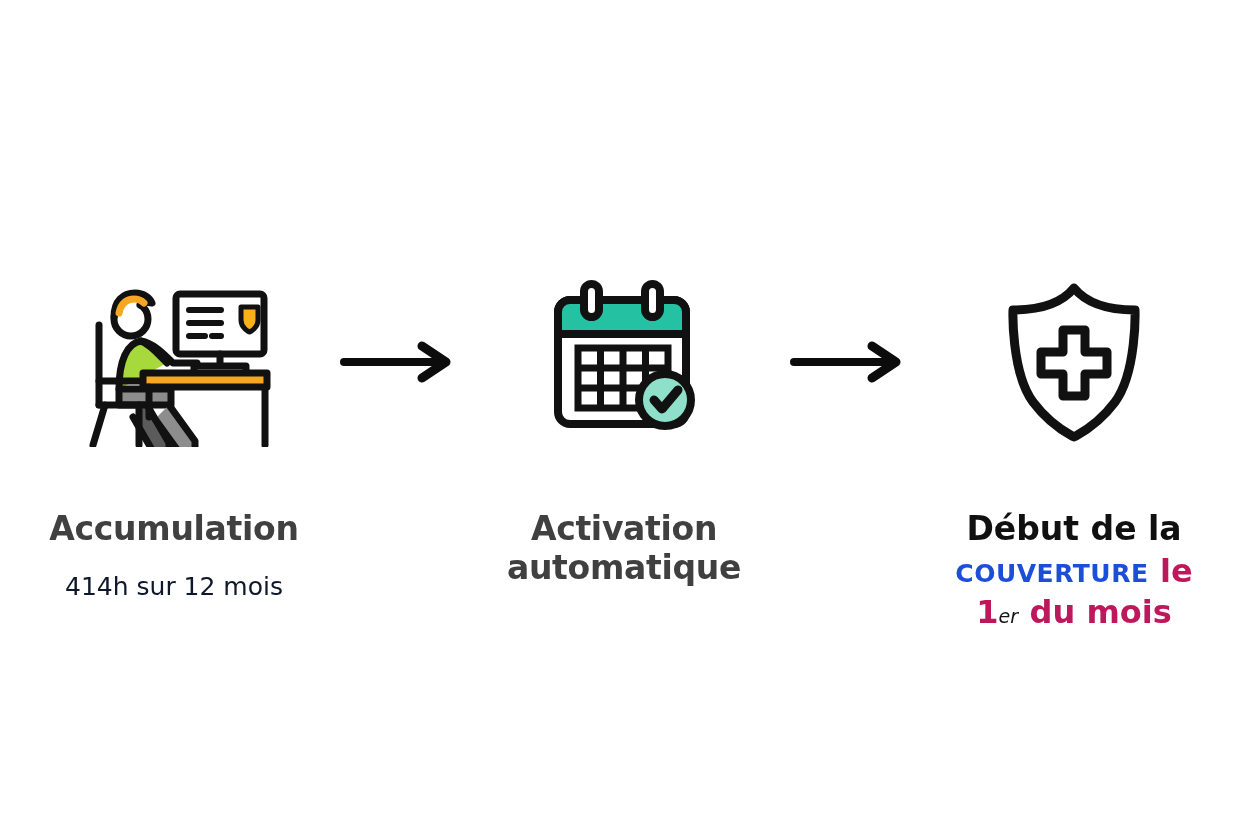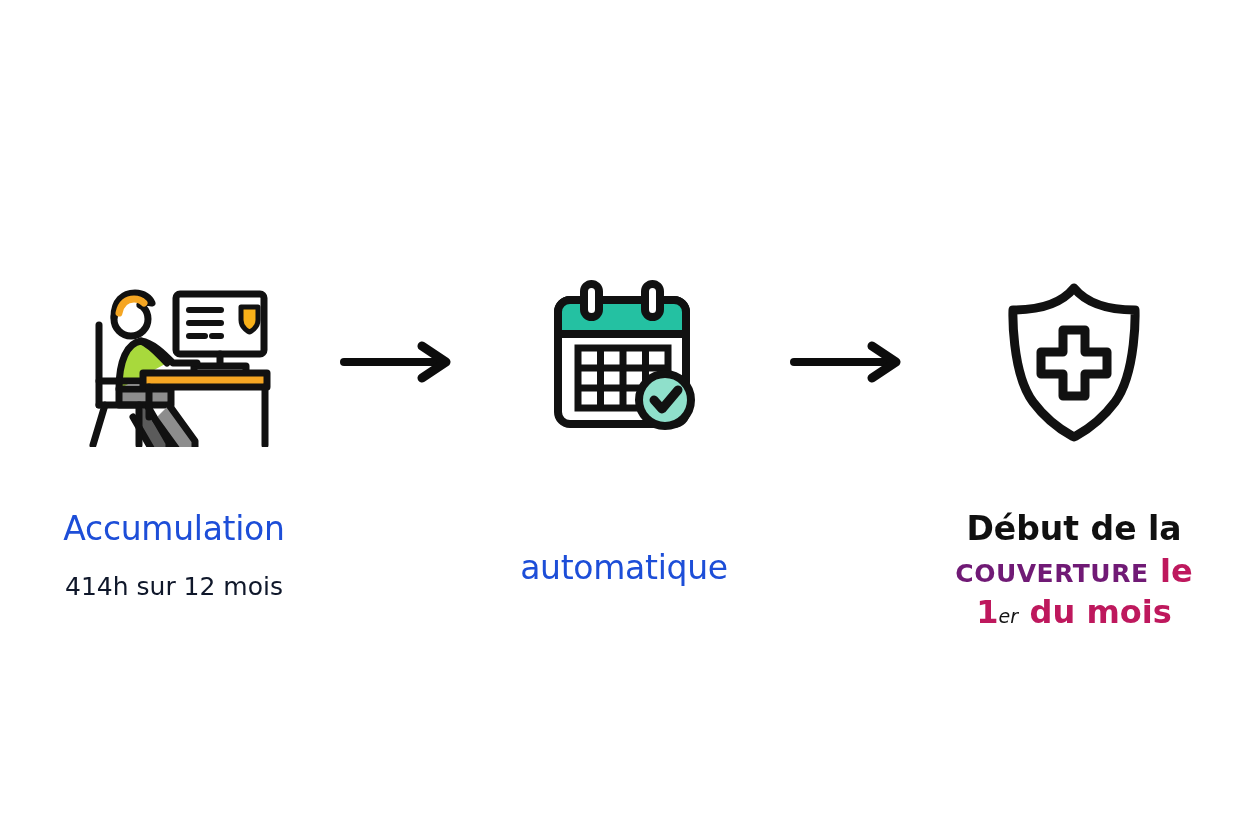--- a/index.html
+++ b/index.html
@@ -55,26 +55,26 @@
     margin-top: 262px;
     height: 200px;
     display: flex;
     align-items: center;
     justify-content: center;
   }
 
   .step-title {
     margin-top: 48px;
     font-family: "DejaVu Sans", sans-serif;
-    font-weight: normal;
+    font-weight: bold;
     font-size: 33px;
     line-height: 1.18;
     letter-spacing: -0.3px;
     text-align: center;
-    color: #1d4ed8;
+    color: #404040;
     max-width: 290px;
   }
 
   .step-sub {
     margin-top: 22px;
     font-family: "DejaVu Sans", sans-serif;
     font-weight: normal;
     font-size: 25px;
     line-height: 1.28;
     text-align: center;
@@ -87,21 +87,21 @@
     margin-top: 48px;
     font-family: "DejaVu Sans", sans-serif;
     font-size: 33px;
     line-height: 1.16;
     text-align: center;
     color: #101010;
     max-width: 300px;
     font-weight: bold;
   }
   .title-rich .kw {
-    color: #701a75;
+    color: #1d4ed8;
     font-weight: bold;
     font-size: 25px;
     letter-spacing: 0.5px;
     text-transform: uppercase;
   }
   .title-rich .reg {
     font-weight: bold;
     font-size: 32px;
     color: #be185d;
   }
@@ -200,21 +200,21 @@
             <line x1="101.5" y1="68" x2="101.5" y2="128"></line>
             <line x1="34" y1="88" x2="124" y2="88"></line>
             <line x1="34" y1="108" x2="124" y2="108"></line>
           </g>
 
           <circle cx="121" cy="120" r="26" fill="#8fe0cb" stroke="#111111" stroke-width="8"></circle>
           <polyline points="110,120 118,129 134,110" fill="none" stroke="#111111" stroke-width="9" stroke-linecap="round" stroke-linejoin="round"></polyline>
         </svg>
       </div>
       <div class="step-title">
-        <br>
+        <span class="nowrap">Activation</span><br>
         <span class="nowrap">automatique</span>
       </div>
     </div>
 
     <div class="arrow-cell">
       <svg width="118" height="44" viewBox="0 0 118 44" aria-hidden="true">
         <line x1="4" y1="22" x2="96" y2="22" stroke="#0c0c0c" stroke-width="8" stroke-linecap="round"></line>
         <polyline points="82,6 106,22 82,38" fill="none" stroke="#0c0c0c" stroke-width="9" stroke-linecap="round" stroke-linejoin="round"></polyline>
       </svg>
     </div>

